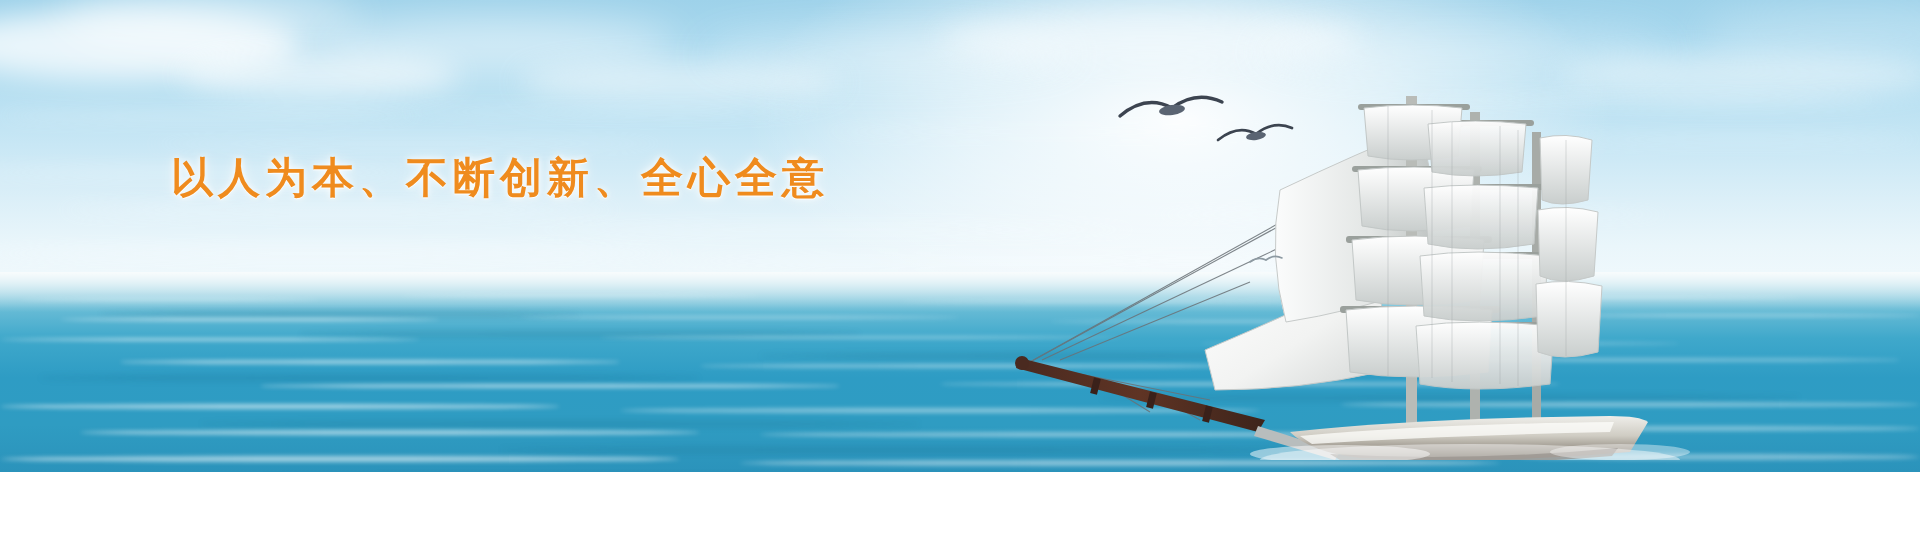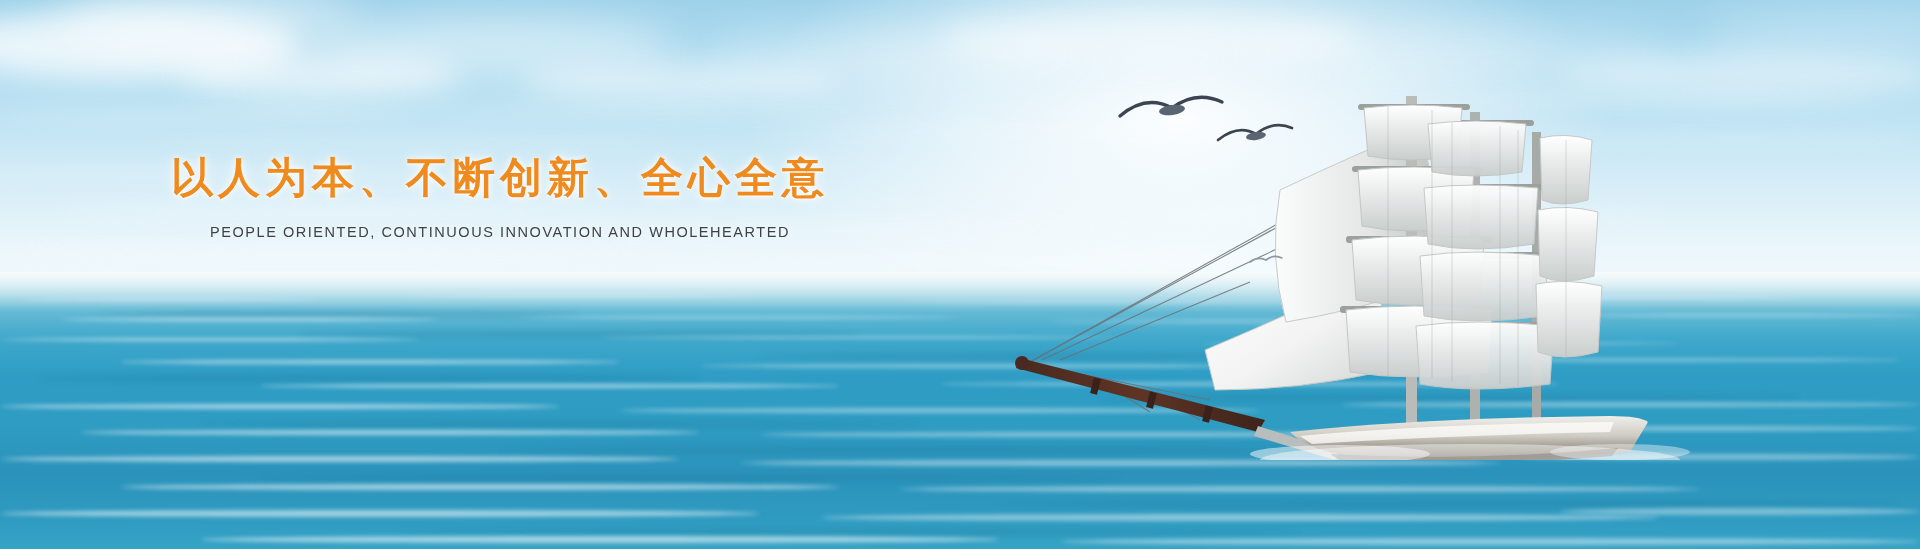--- a/index.html
+++ b/index.html
@@ -1,20 +1,20 @@
 <!DOCTYPE html>
 <html><head>
 <meta charset="utf-8">
 <style>
   html,body{margin:0;padding:0;background:#fff;}
   body{font-family:"Liberation Sans",sans-serif;}
 
   .banner{
     position:relative;
-    width:1920px;height:549px;
+    width:1920px;height:472px;
     overflow:hidden;
     background:#bfe2f2;
   }
 
   
   .sky{
     position:absolute;left:0;top:0;width:1920px;height:300px;
     background:
       radial-gradient(ellipse 620px 300px at 1180px 120px, rgba(255,255,255,.95) 0%, rgba(255,255,255,.55) 35%, rgba(255,255,255,0) 70%),
       linear-gradient(to bottom,
@@ -153,21 +153,20 @@
     <div class="wave" style="left:0px;    top:238px; width:760px;height:7px;"></div>
     <div class="wave" style="left:820px;  top:242px; width:840px;height:7px;opacity:.8;"></div>
     <div class="wave" style="left:1560px; top:236px; width:360px;height:7px;opacity:.7;"></div>
     <div class="waved" style="left:400px;  top:258px; width:900px;"></div>
     <div class="wave" style="left:200px;  top:264px; width:800px;height:7px;"></div>
     <div class="wave" style="left:1060px; top:266px; width:860px;height:7px;opacity:.8;"></div>
   </div>
 
   <div class="textblock">
     <div class="headline">以人为本、不断创新、全心全意</div>
-    <div class="subline">PEOPLE ORIENTED, CONTINUOUS INNOVATION AND WHOLEHEARTED</div>
   </div>
 
   <div class="ship">
     <svg width="920" height="400" viewBox="0 0 920 400">
       <defs>
         <linearGradient id="sailg" x1="0" y1="0" x2="1" y2="1">
           <stop offset="0%" stop-color="#ffffff"></stop>
           <stop offset="55%" stop-color="#f2f3f2"></stop>
           <stop offset="100%" stop-color="#d3d6d5"></stop>
         </linearGradient>

